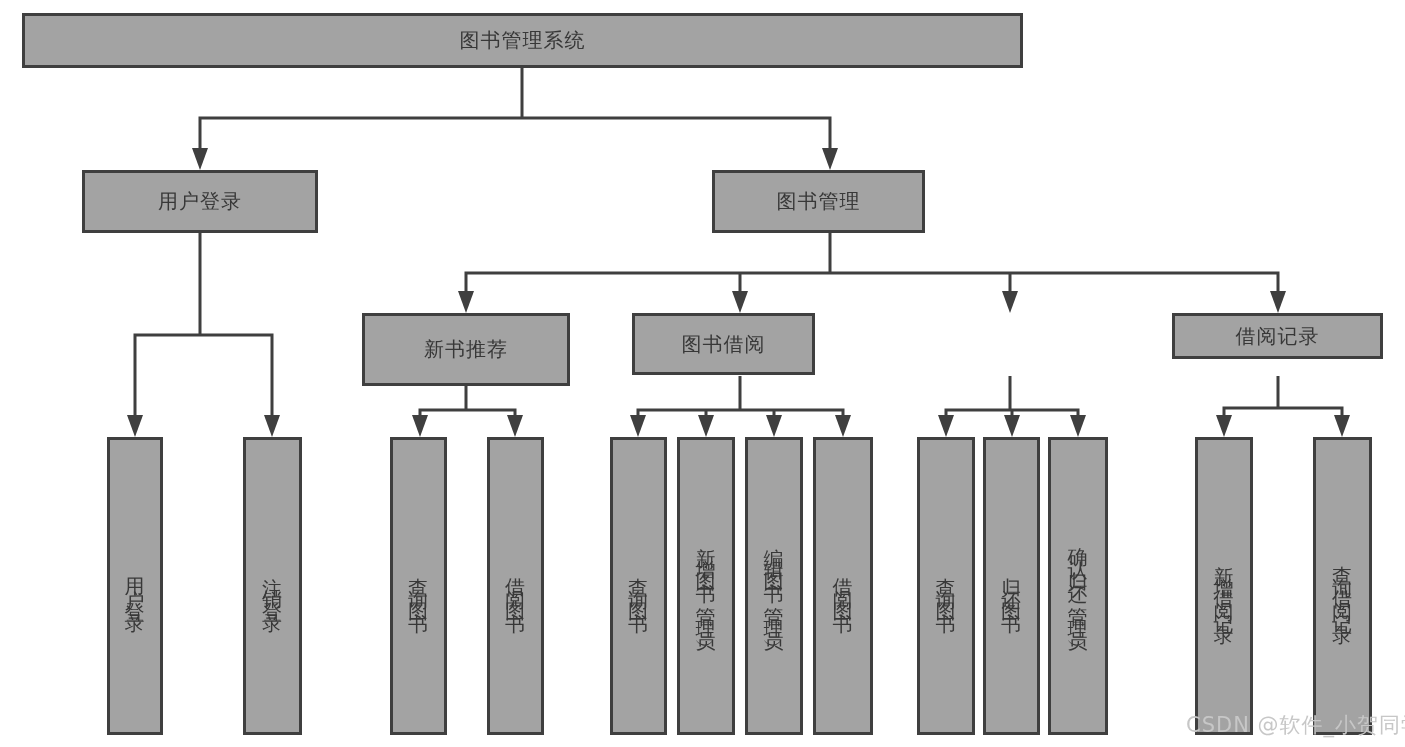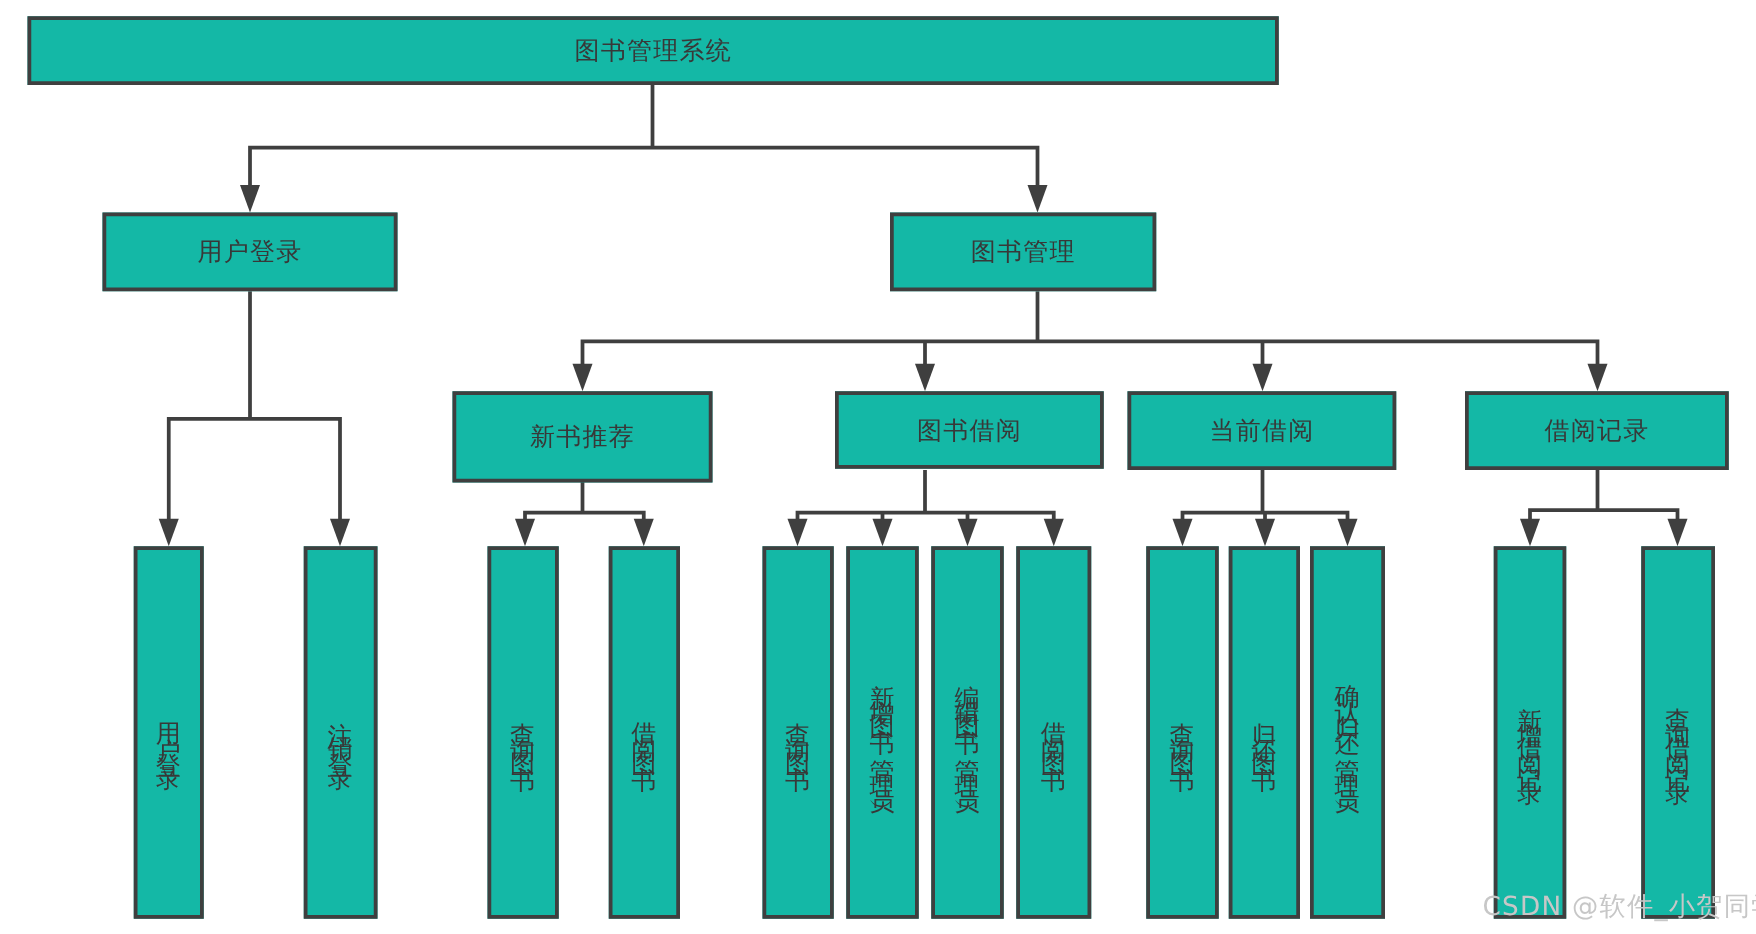--- a/index.html
+++ b/index.html
@@ -14,21 +14,21 @@
   .connector-layer {
     position: absolute;
     left: 0; top: 0;
     width: 1405px; height: 747px;
     z-index: 1;
   }
   .box {
     position: absolute;
     box-sizing: border-box;
     border: 3px solid #3f3f3f;
-    background: #14b8a6;
+    background: #a3a3a3;
     display: flex;
     align-items: center;
     justify-content: center;
     color: #383838;
     z-index: 2;
   }
   .box.h span {
     font-size: 20px;
     letter-spacing: 1px;
     white-space: nowrap;
@@ -95,27 +95,24 @@
   <div class="box h" style="left:82px; top:170px; width:236px; height:63px;">
     <span>用户登录</span>
   </div>
   <div class="box h" style="left:712px; top:170px; width:213px; height:63px;">
     <span>图书管理</span>
   </div>
 
   <div class="box h" style="left:362px; top:313px; width:208px; height:73px;">
     <span>新书推荐</span>
   </div>
-  <div class="box h" style="left:668px; top:313px; width:215px; height:62px;">
+  <div class="box h" style="left:632px; top:313px; width:183px; height:62px;">
     <span>图书借阅</span>
   </div>
-  <div class="box h" style="left:902px; top:313px; width:215px; height:63px;">
-    <span>当前借阅</span>
-  </div>
-  <div class="box h" style="left:1172px; top:313px; width:211px; height:63px;">
+  <div class="box h" style="left:1172px; top:313px; width:211px; height:46px;">
     <span>借阅记录</span>
   </div>
 
   <div class="box v" style="left:107px; top:437px; width:56px; height:298px;">
     <span>用户登录</span>
   </div>
   <div class="box v" style="left:243px; top:437px; width:59px; height:298px;">
     <span>注销登录</span>
   </div>
   <div class="box v" style="left:390px; top:437px; width:57px; height:298px;">

